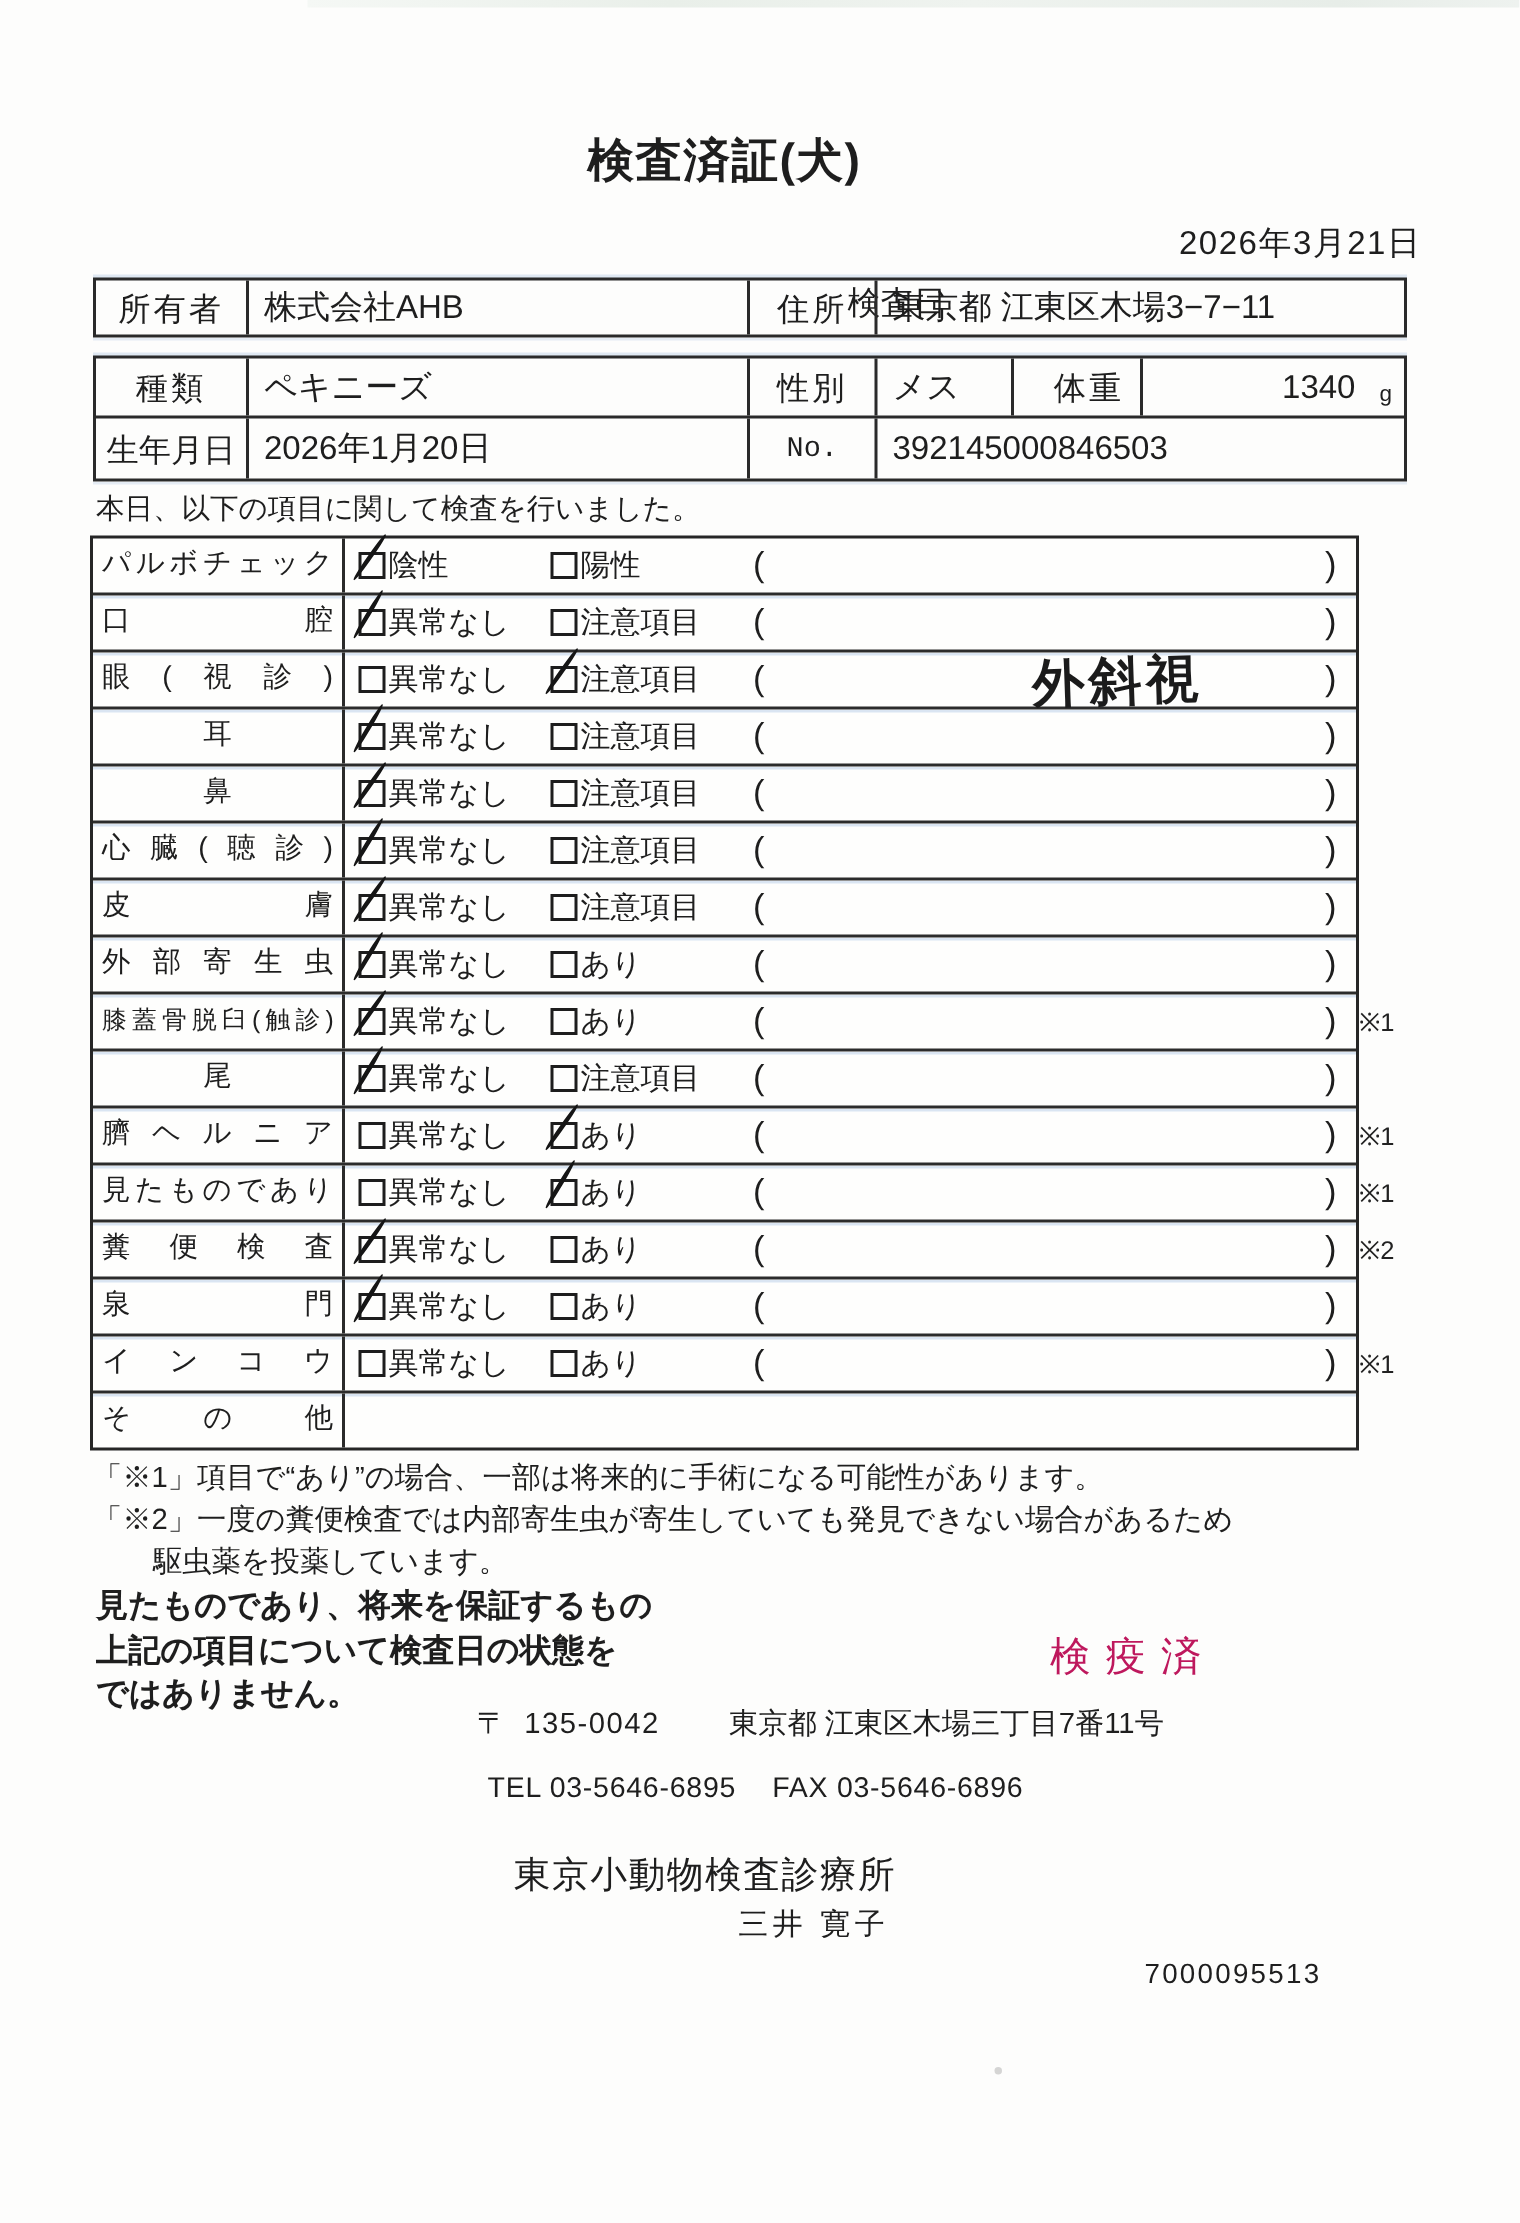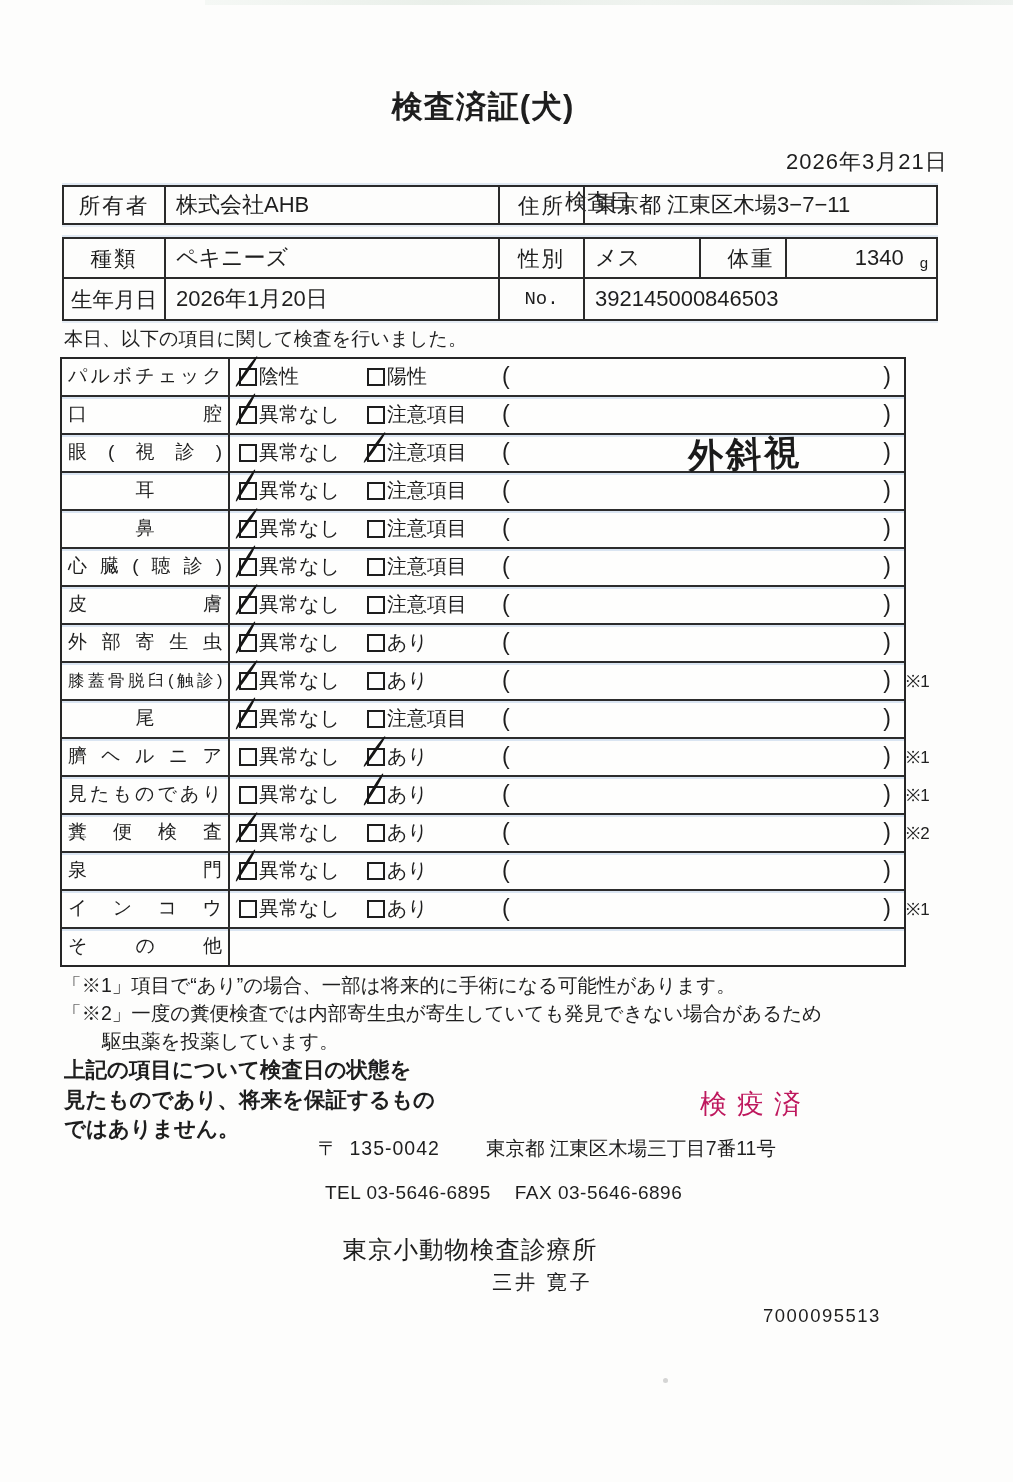--- a/index.html
+++ b/index.html
@@ -24,21 +24,21 @@
   .t1{top:185px;height:40px;display:flex;}
   .t2{top:237px;height:84px;}
   .t2r{display:flex;height:40px;box-sizing:border-box;}
   .t2r.r1{border-bottom:2px solid #2a2a2a;}
   .c{box-sizing:border-box;border-left:2px solid #2a2a2a;display:flex;align-items:center;
      font-size:22px;overflow:hidden;white-space:nowrap;}
   .c:first-child{border-left:none;font-family:Liberation Mono, monospace;}
   .lab{justify-content:center;letter-spacing:2px;font-size:21.5px;}
   .lab.ls0{letter-spacing:0;}
   .val{padding-left:10px;}
-  .w100{width:100px;}.w334{width:334px;}.w85{width:85px;font-family:Liberation Mono, monospace;}.w95{width:116px;}.w86{width:86px;padding-left:16px;}
+  .w100{width:100px;}.w334{width:334px;}.w85{width:85px;font-family:Liberation Mono, monospace;}.w95{width:91px;}.w86{width:86px;padding-left:16px;}
   .grow{flex:1;}
   .wval{flex:1;justify-content:flex-end;padding-right:8px;}
   .unit{font-size:15px;margin-left:16px;position:relative;top:4px;}
   .nolab{font-size:19px;letter-spacing:0;}
 
   .intro{top:326px;left:64px;font-size:19px;}
 
   
   .t3{top:357px;left:60px;width:846px;border:2px solid #262626;box-sizing:border-box;background:#fefefd;}
   .crow{display:flex;height:38px;box-sizing:border-box;border-bottom:2px solid #2c2c2c;position:relative;
@@ -353,22 +353,22 @@
     </div>
   </div>
 
 <div class="abs fnotes">
     <div>「※1」項目で“あり”の場合、一部は将来的に手術になる可能性があります。</div>
     <div>「※2」一度の糞便検査では内部寄生虫が寄生していても発見できない場合があるため</div>
     <div class="indent">駆虫薬を投薬しています。</div>
   </div>
 
 <div class="abs disc">
+    <div>見たものであり、将来を保証するもの</div>
     <div>上記の項目について検査日の状態を</div>
-    <div>見たものであり、将来を保証するもの</div>
     <div>ではありません。</div>
   </div>
 
 <div class="abs stamp">検疫済</div>
 
 <div class="abs postal">
   <span class="pm">〒</span><span class="pc">135-0042</span><span>東京都 江東区木場三丁目7番11号</span>
 </div>
 
 <div class="abs tel">

